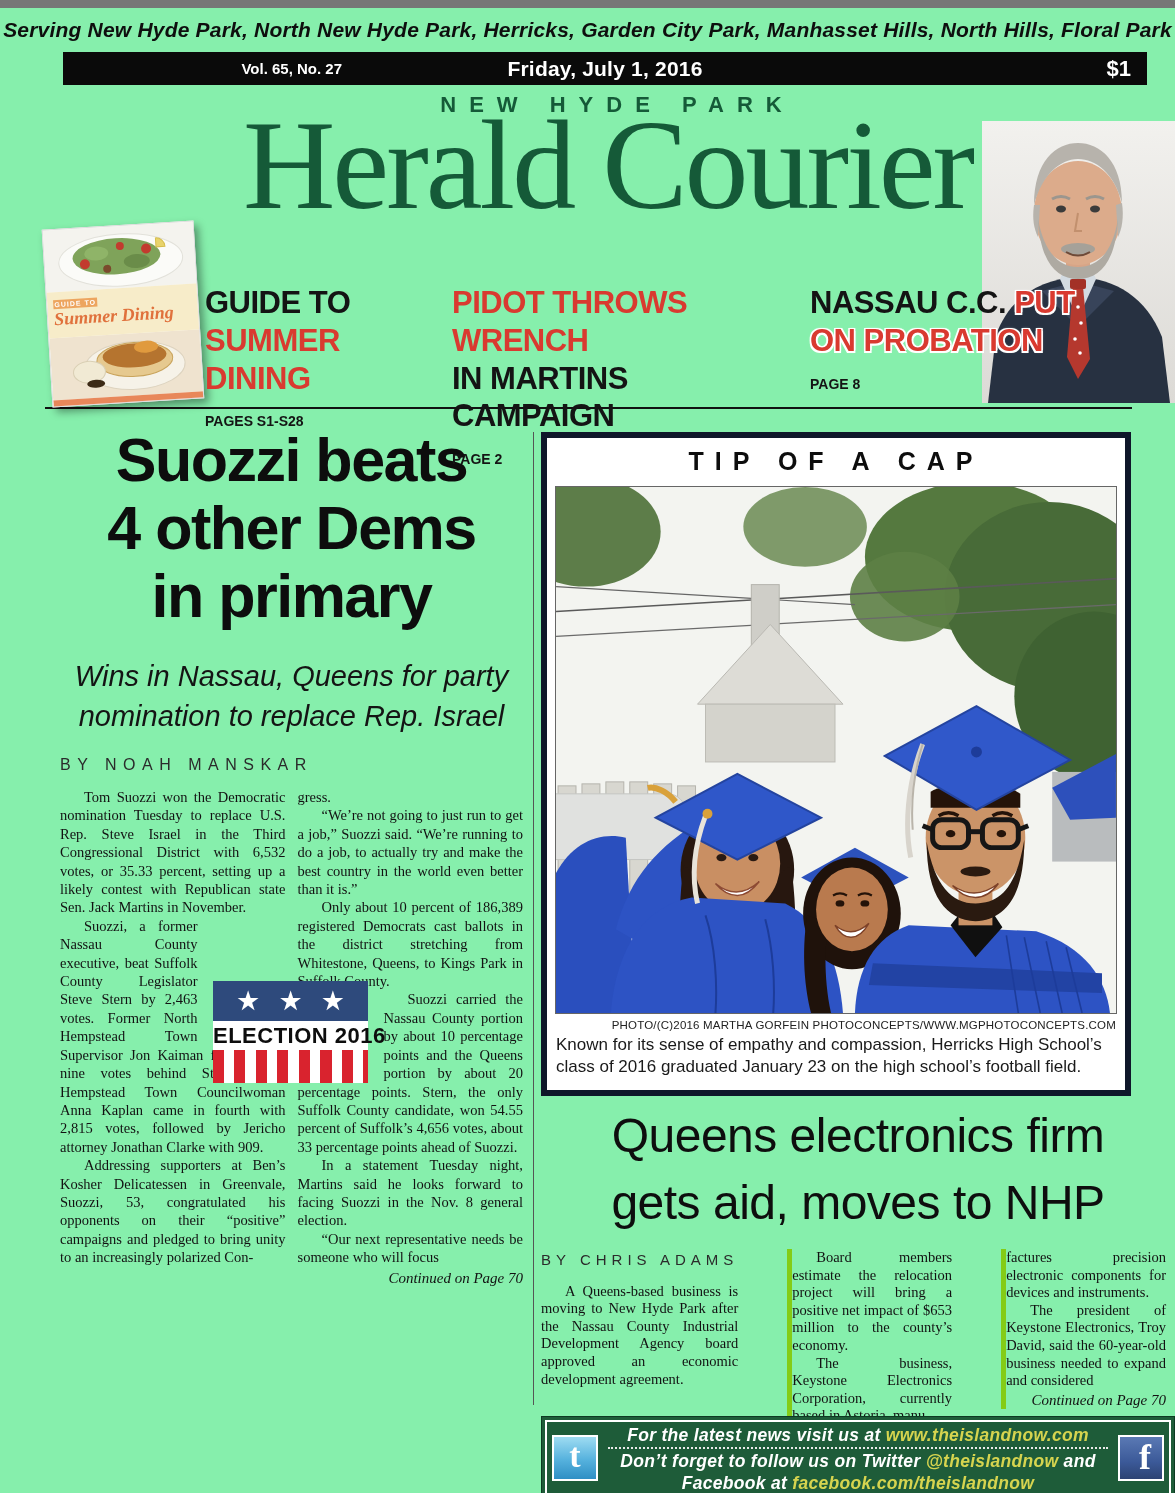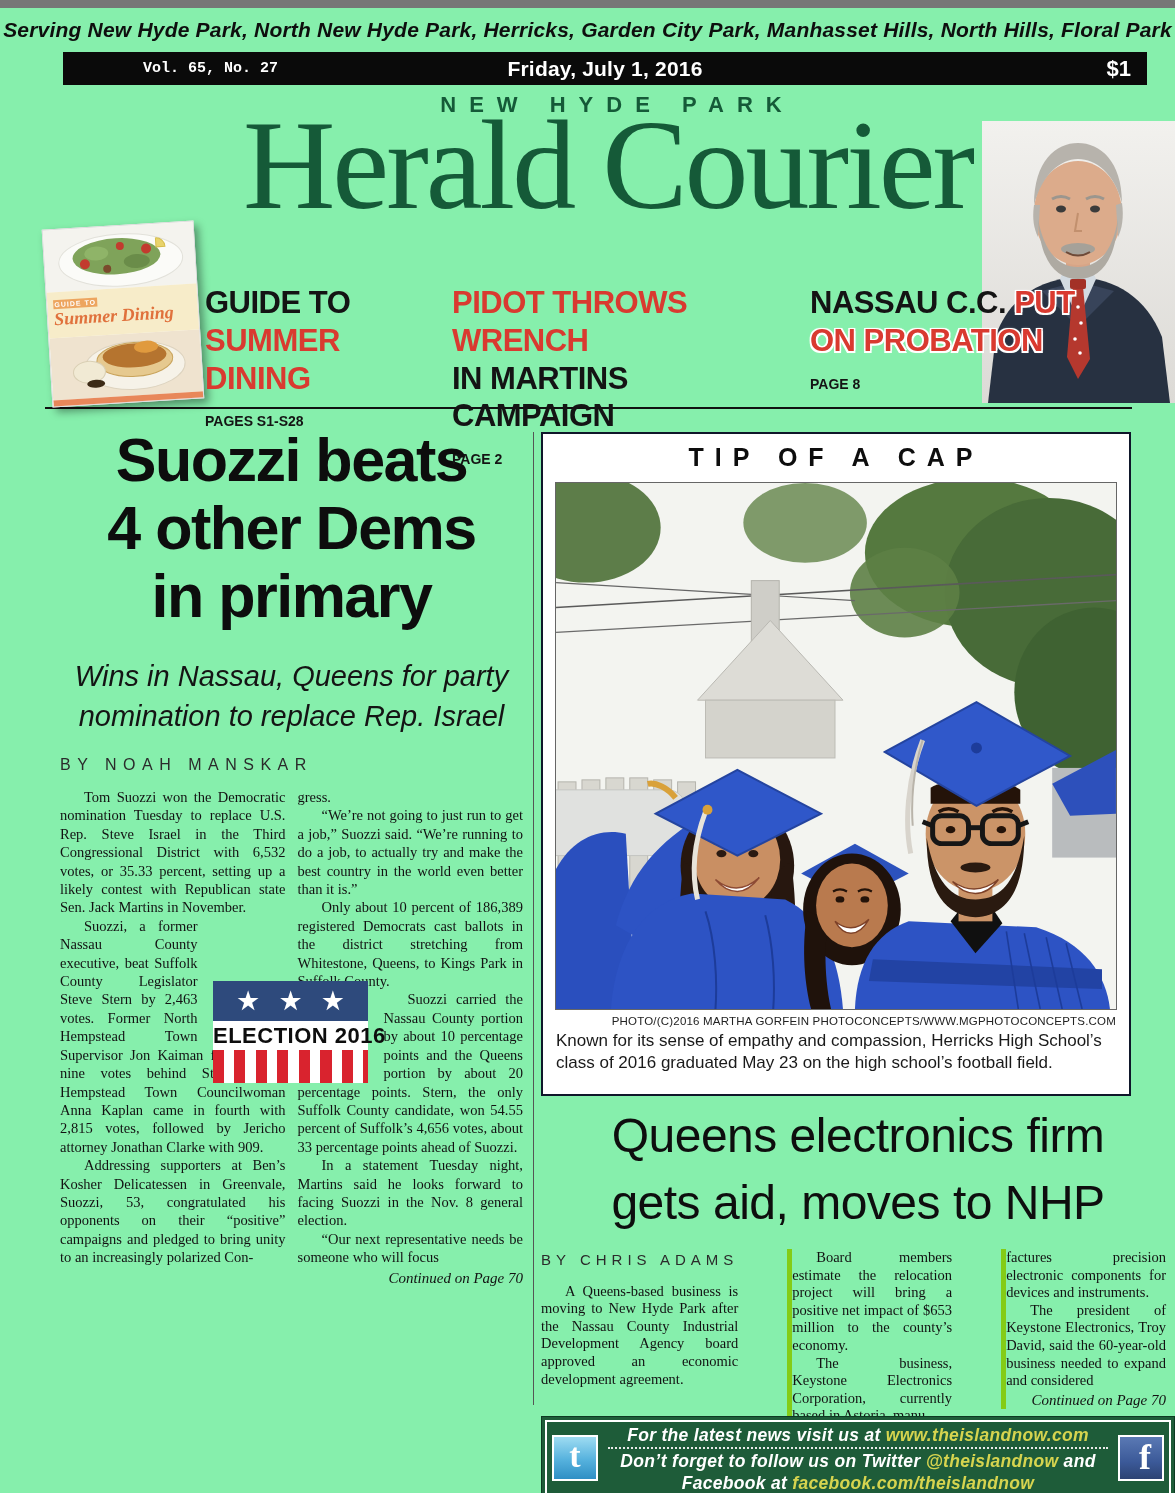--- a/index.html
+++ b/index.html
@@ -12,21 +12,21 @@
   
   .tagline {
     position:absolute; top:10px; left:0; width:1175px;
     text-align:center; font-style:italic; font-weight:600;
     font-size:21px; letter-spacing:.2px; color:#0e0e0e;
   }
   .topbar {
     position:absolute; top:44px; left:63px; width:1084px; height:33px;
     background:#0a0a0a; color:#fff; display:flex; align-items:center; padding:0 16px;
   }
-  .topbar .vol   { flex:1; font-size:15px; font-weight:700; text-align:center;font-family:Liberation Mono, monospace; }
+  .topbar .vol   { flex:1; font-size:15px; font-weight:700; text-align:right; }
   .topbar .date  { flex:2; font-size:21px; font-weight:700; text-align:center; letter-spacing:.2px; }
   .topbar .price { flex:1; font-size:22px; font-weight:700; text-align:right; }
   .kicker {
     position:absolute; top:84px; left:30px; width:1175px; text-align:center;
     font-size:22px; font-weight:600; letter-spacing:13px; color:#155a38; z-index:3;
   }
   .masthead {
     position:absolute; top:88px; left:25px; width:1165px; text-align:center;
     font-family:"Liberation Serif", serif; font-weight:normal;
     font-size:128px; line-height:1.08; letter-spacing:-3px; color:#155a38; z-index:3;
@@ -86,21 +86,21 @@
               justify-content:space-around; padding:0 14px; }
   .eb-stars span { color:#fff; font-size:27px; line-height:1; }
   .eb-label { font-size:22px; font-weight:800; letter-spacing:.5px; text-align:center;
               padding:2px 0 1px; color:#0d0d0d; white-space:nowrap; }
   .eb-stripes { height:33px;
     background:repeating-linear-gradient(90deg,#d9232e 0 11px,#ffffff 11px 21.5px); }
   
   .v-rule { position:absolute; top:424px; left:533px; width:1px; height:973px; background:#555; }
   
   .photo-box { position:absolute; top:424px; left:541px; width:590px; height:664px;
-               border:2px solid #0f172a; background:#fff; }
+               border:6px solid #0f172a; background:#fff; }
   .photo-box .pb-title { margin-top:9px; text-align:center; font-size:25px; font-weight:800;
                          letter-spacing:11px; color:#0d0d0d; }
   .photo-box svg.grad { display:block; margin:10px auto 0; border:1px solid #666; background:#f3f4f0; }
   .photo-box .credit { width:560px; margin:5px auto 0; text-align:right; font-size:11.5px;
                        font-weight:500; letter-spacing:.2px; color:#222; }
   .photo-box .caption { width:560px; margin:3px auto 0; font-size:17px; line-height:1.32;
                         color:#1a1a1a; }
   
   .second { position:absolute; top:1094px; left:541px; width:634px; }
   .second h2 { text-align:center; font-size:48px; font-weight:400; line-height:67px;
@@ -350,21 +350,21 @@
         <path d="M378,344 L368,340"></path>
           <path d="M464,344 L474,340"></path>
       </g>
       <path d="M376,306 C390,296 452,296 466,308 L466,322 L376,322 Z" fill="#241309"></path>
       <polygon points="330,270 422,220 516,274 422,324" fill="#3058ca" stroke="#24449f" stroke-width="2"></polygon>
       <circle cx="422" cy="266" r="5.5" fill="#1d3c9a"></circle>
       <path d="M368,258 C352,300 350,342 356,372" stroke="#d8d4cc" stroke-width="5" fill="none"></path>
       <path d="M368,258 C360,284 356,316 358,344" stroke="#b9b4aa" stroke-width="2" fill="none"></path>
     </svg>
     <div class="credit">PHOTO/(C)2016 MARTHA GORFEIN PHOTOCONCEPTS/WWW.MGPHOTOCONCEPTS.COM</div>
-    <div class="caption">Known for its sense of empathy and compassion, Herricks High School’s class of 2016 graduated May 23 on the high school’s football field.</div>
+    <div class="caption">Known for its sense of empathy and compassion, Herricks High School’s class of 2016 graduated January 23 on the high school’s football field.</div>
   </section>
 
   <section class="second">
     <h2>
       <div>Queens electronics firm</div>
       <div>gets aid, moves to NHP</div>
     </h2>
     <div class="cols">
       <div class="col">
         <div class="byline">BY CHRIS ADAMS</div>

